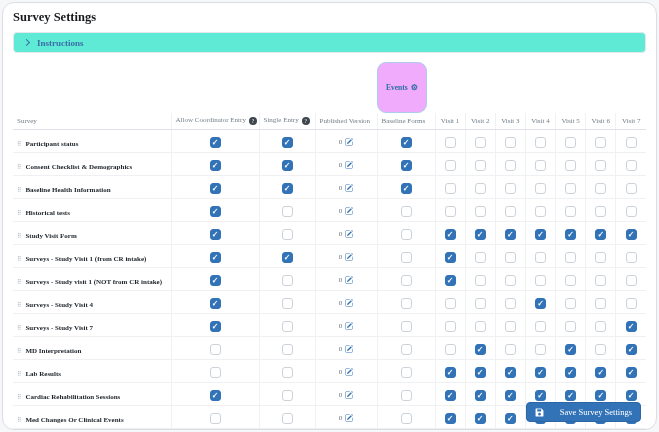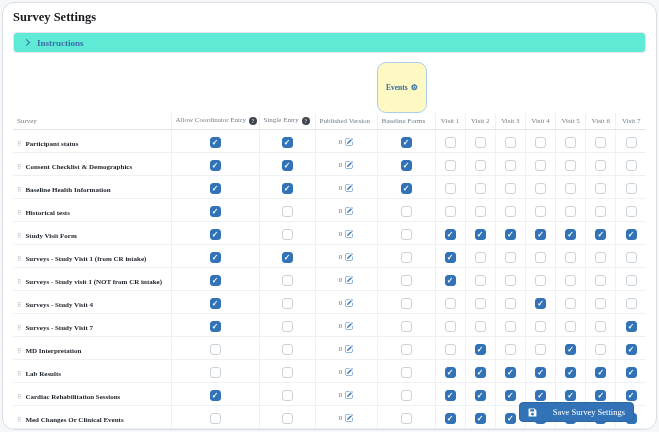--- a/index.html
+++ b/index.html
@@ -28,21 +28,21 @@
   .col-ace{width:88px;}
   .col-se{width:56px;}
   .col-pub{width:62px;}
   .col-bf{width:58px;}
 
   .events-row th{border:none;padding:0;}
   .events-row .blank{border:none;}
   .events-cell{padding:1px 0 4px 2px;border-bottom:1px solid #e2e5e9;text-align:left;}
   .events-pill{
     display:inline-flex;align-items:center;gap:3px;
-    background:#fef9c3;border:1px solid #abcdeb;color:#2e6da4;
+    background:#f0abfc;border:1px solid #abcdeb;color:#2e6da4;
     border-radius:9px;padding:20px 8px;font-size:7.5px;font-weight:bold;cursor:pointer;
   }
   .gear{font-size:8px;line-height:1;}
 
   .col-h{
     color:#75808a;font-size:7px;font-weight:normal;text-align:left;vertical-align:bottom;
     padding:3px 3px 4px 4px;border-right:1px solid #f0f1f3;border-bottom:1px solid #dfe3e7;
     white-space:nowrap;overflow:hidden;
   }
   .col-h:last-child{border-right:none;}
@@ -68,21 +68,21 @@
   }
   .cb.checked{background:#3273b8;border-color:#3273b8;}
   .cb.checked::after{
     content:"✓";position:absolute;left:0;right:0;top:-1px;
     color:#fff;font-size:8px;font-weight:bold;text-align:center;line-height:12px;
   }
   .pub-val{color:#6a7480;font-size:7px;vertical-align:middle;}
   .edit-icon{margin-left:3px;cursor:pointer;display:inline-block;vertical-align:middle;line-height:0;}
 
   .save-btn{
-    position:absolute;right:22px;bottom:7px;
+    position:absolute;right:15px;bottom:7px;
     display:inline-flex;align-items:center;gap:16px;
     background:#3273b8;color:#fff;border:1px solid #2c66a5;border-radius:4px;
     padding:4px 8px;font-size:8.5px;font-family:inherit;cursor:pointer;
   }
   .save-icon{line-height:0;}
 </style>
 </head>
 <body>
 
 <div class="card">

